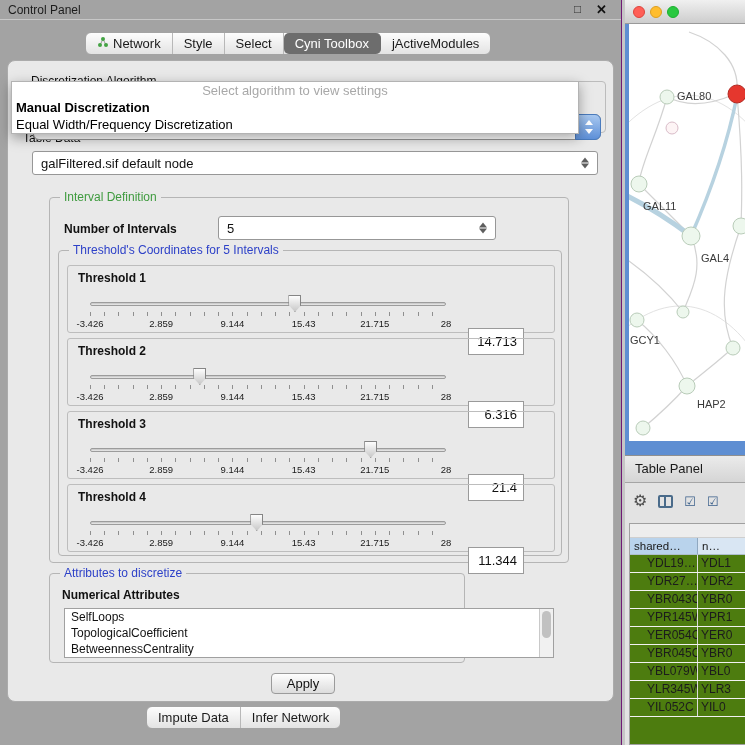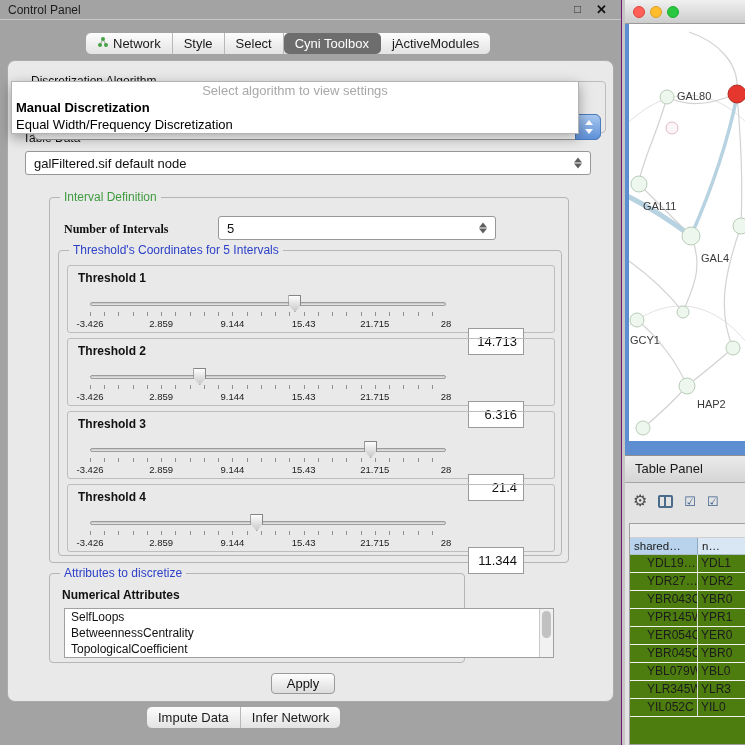--- a/index.html
+++ b/index.html
@@ -39,24 +39,24 @@
   .combo-btn-blue::before { content:""; position:absolute; left:9px; top:5px; border-left:4px solid transparent; border-right:4px solid transparent; border-bottom:5px solid #fff; }
   .combo-btn-blue::after { content:""; position:absolute; left:9px; bottom:5px; border-left:4px solid transparent; border-right:4px solid transparent; border-top:5px solid #fff; }
 
   .dropdown-overlay { position:absolute; left:3px; top:20px; width:568px; background:#fff; border:1px solid #b3b3b3; box-shadow:0 4px 12px rgba(0,0,0,0.35); z-index:20; }
   .dd-placeholder { height:17px; line-height:17px; text-align:center; font-size:13px; color:#a8a8a8; }
   .dd-option { height:17px; line-height:17px; font-size:13px; color:#000; padding-left:4px; white-space:nowrap; }
   .dd-option.bold { font-weight:bold; }
 
   .plain-label { position:absolute; font-size:12px; color:#111; }
   .table-data-label { left:15px; top:70px; }
-  .table-combo { left:17px; top:90px; width:566px; height:24px; }
+  .table-combo { left:24px; top:90px; width:566px; height:24px; }
 
   .interval-group { position:absolute; left:41px; top:136px; width:520px; height:366px; border:1px solid #b5b5b5; border-radius:4px; }
-  .noi-label { position:absolute; left:14px; top:24px; font-size:12px; font-weight:bold; color:#111;font-family:Liberation Serif, serif; }
+  .noi-label { position:absolute; left:14px; top:24px; font-size:12px; font-weight:bold; color:#111; }
   .noi-combo { left:168px; top:18px; width:278px; height:24px; }
   .thr-group { position:absolute; left:8px; top:52px; width:504px; height:306px; border:1px solid #b5b5b5; border-radius:4px; }
 
   .th-panel { position:absolute; left:8px; width:488px; height:68px; border:1px solid #bdbdbd; border-radius:3px; }
   .th-name { position:absolute; left:10px; top:5px; font-size:12px; font-weight:bold; color:#111; }
   .slider-zone { position:absolute; left:22px; top:28px; width:356px; height:38px; }
   .track { position:absolute; left:0; right:0; top:8px; height:4px; background:linear-gradient(#c2c2c2,#ececec); border:1px solid #9c9c9c; border-radius:2px; }
   .thumb { position:absolute; top:1px; width:13px; height:17px; background:linear-gradient(#fdfdfd,#c9c9c9); border:1px solid #858585; clip-path:polygon(0 0,100% 0,100% 58%,50% 100%,0 58%); filter:drop-shadow(0 0 0.5px #777); z-index:2; }
   .ticks { position:absolute; left:0; right:0; top:18px; height:4px; background:repeating-linear-gradient(90deg,#8f8f8f 0 1px,transparent 1px 14.24px); }
   .tlab { position:absolute; top:24px; transform:translateX(-50%); font-size:9.5px; color:#1a1a1a; white-space:nowrap; }
@@ -231,22 +231,22 @@
             <div class="th-value">11.344</div>
           </div>
         </div>
       </div>
 
       <div class="attr-group">
         <span class="group-label blue">Attributes to discretize</span>
         <div class="attr-title">Numerical Attributes</div>
         <div class="attr-list">
           <div class="attr-item">SelfLoops</div>
+          <div class="attr-item">TopologicalCoefficient</div>
           <div class="attr-item">BetweennessCentrality</div>
-          <div class="attr-item">TopologicalCoefficient</div>
           <div class="vscroll">
               <div class="vthumb"></div>
             </div>
         </div>
       </div>
 
       <div class="apply-btn">Apply</div>
     </div>
 
     <div class="seg-tabs bottom-tabs">

